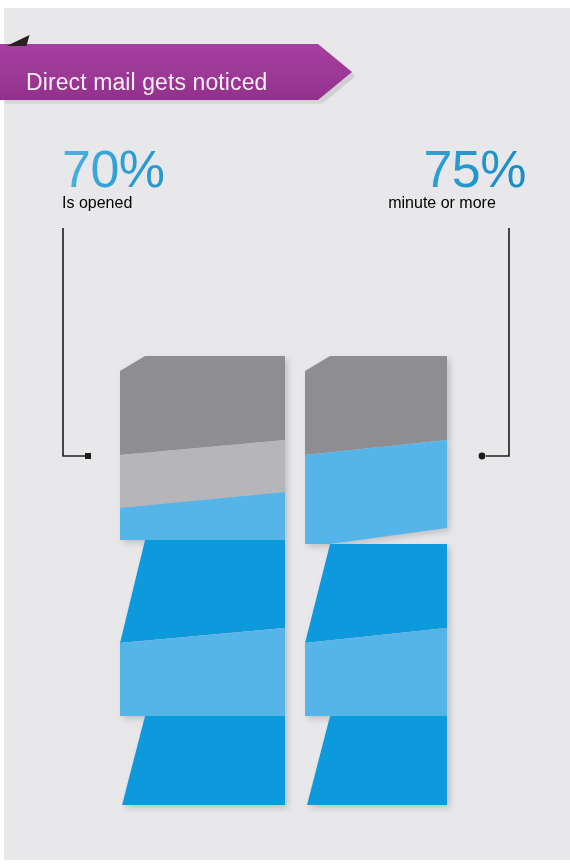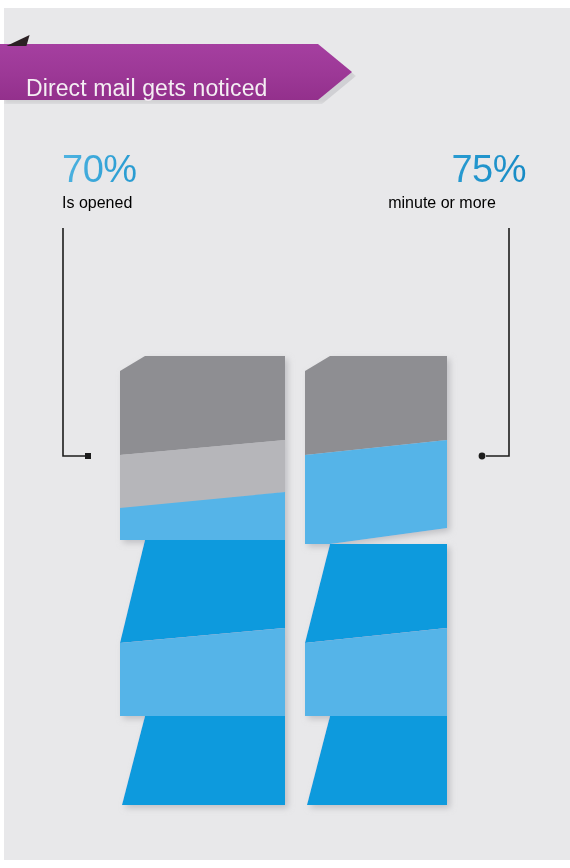--- a/index.html
+++ b/index.html
@@ -65,38 +65,38 @@
     top: -9px;
     width: 0;
     height: 0;
     border-left: 20px solid transparent;
     border-bottom: 11px solid #2b2024;
     transform: skewX(-16deg);
   }
   .ribbon-title {
     position: absolute;
     left: 26px;
-    top: 16px;
+    top: 10px;
     height: 56px;
     line-height: 56px;
     color: #f4eef3;
     font-size: 23px;
     letter-spacing: .1px;
     white-space: nowrap;
   }
 
   
   .stat {
     position: absolute;
   }
   .stat-left  { left: 40px;  top: 146px; width: 180px; text-align: left; }
   .stat-right { left: 352px; top: 146px; width: 180px; text-align: right; }
 
   .stat-pct {
-    font-size: 38px;
+    font-size: 52px;
     line-height: 46px;
     background: linear-gradient(100deg, #5cbbe6 0%, #2d9fd4 45%, #1489c4 100%);
     -webkit-background-clip: text;
     background-clip: text;
     color: transparent;
     letter-spacing: -.5px;
   }
   .stat-left .stat-pct  { padding-left: 22px; }
   .stat-right .stat-pct { padding-right: 6px; }
 

